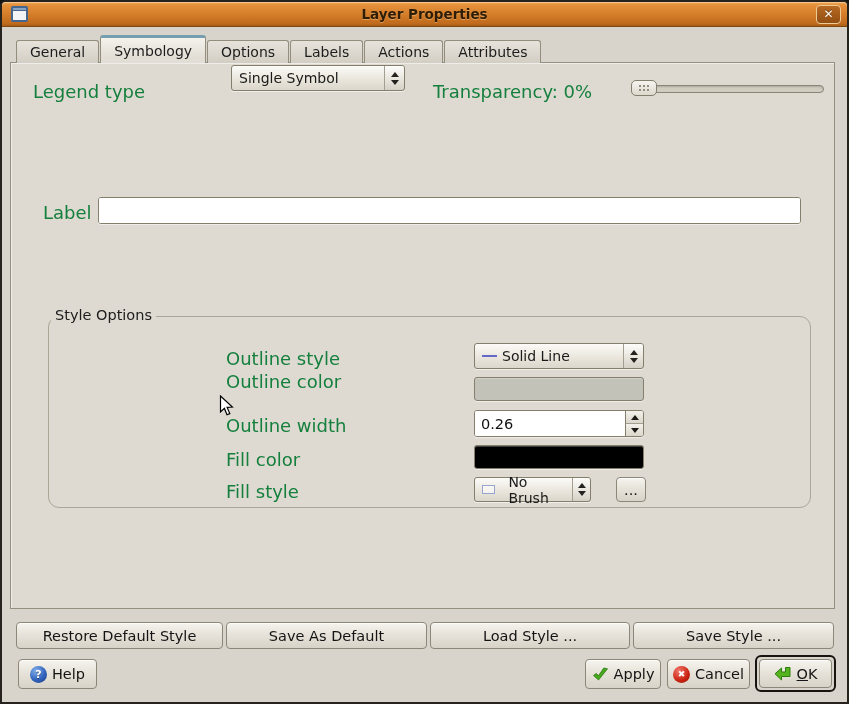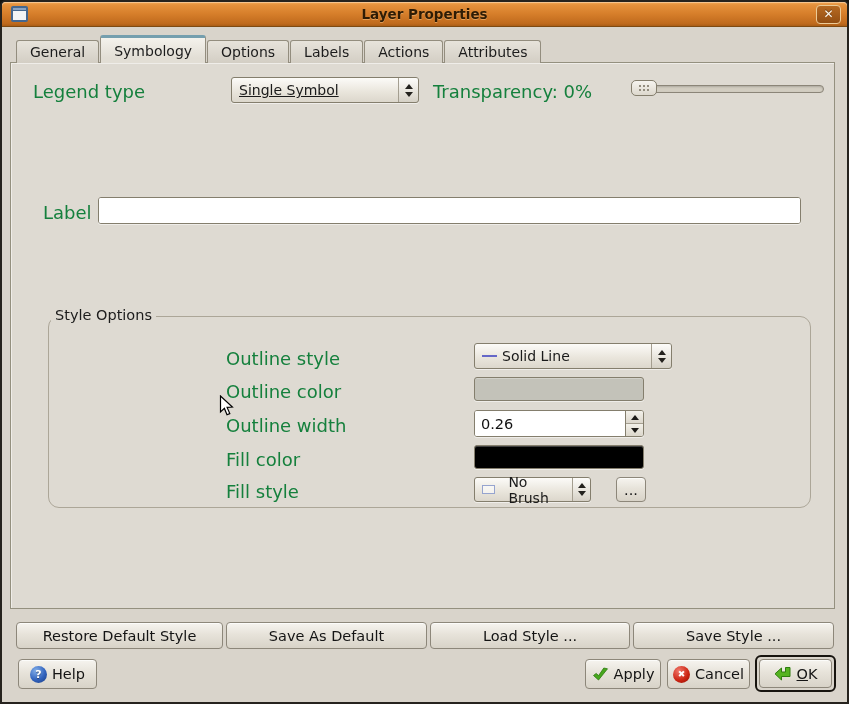--- a/index.html
+++ b/index.html
@@ -188,21 +188,21 @@
     <div class="tab">Options</div>
     <div class="tab">Labels</div>
     <div class="tab">Actions</div>
     <div class="tab">Attributes</div>
   </div>
 
   <div class="page">
 
     <div class="lbl" style="left:22px; top:18px;">Legend type</div>
 
-    <div class="combo" style="left:220px; top:14px; width:188px; height:26px;text-decoration:underline;">
+    <div class="combo" style="left:220px; top:2px; width:174px; height:26px;">
       <span>Single Symbol</span>
       <span class="arrows">
           <span class="tri-up"></span>
           <span class="tri-dn"></span>
         </span>
     </div>
 
     <div class="lbl" style="left:422px; top:18px;">Transparency: 0%</div>
 
     <div class="slider" style="left:620px; top:17px;">
@@ -214,30 +214,30 @@
 
     <div class="lbl" style="left:32px; top:139px;">Label</div>
     <div class="field" style="left:87px; top:134px; width:703px; height:27px;">
       <input type="text" value="" style="">
     </div>
 
     <div class="groupbox" style="left:37px; top:253px;">
       <div class="groupbox-title">Style Options</div>
 
       <div class="lbl" style="left:177px; top:31px;">Outline style</div>
-      <div class="combo" style="left:425px; top:26px; width:198px; height:26px;">
+      <div class="combo" style="left:425px; top:26px; width:170px; height:26px;">
         <span class="line-icon"></span>
         <span>Solid Line</span>
         <span class="arrows">
             <span class="tri-up"></span>
             <span class="tri-dn"></span>
           </span>
       </div>
 
-      <div class="lbl" style="left:177px; top:64px;">Outline color</div>
+      <div class="lbl" style="left:177px; top:54px;">Outline color</div>
       <div class="swatch-btn" style="left: 425px; top: 60px; width: 170px; height: 24px; background-color: rgb(195, 194, 185);"></div>
 
       <div class="lbl" style="left:177px; top:98px;">Outline width</div>
       <div class="field" style="left:425px; top:93px; width:170px; height:27px;">
         <input type="text" value="0.26" style="">
         <div class="spin-col">
           <div class="spin-btn">
               <span class="t-up"></span>
             </div>
           <div class="spin-btn">

